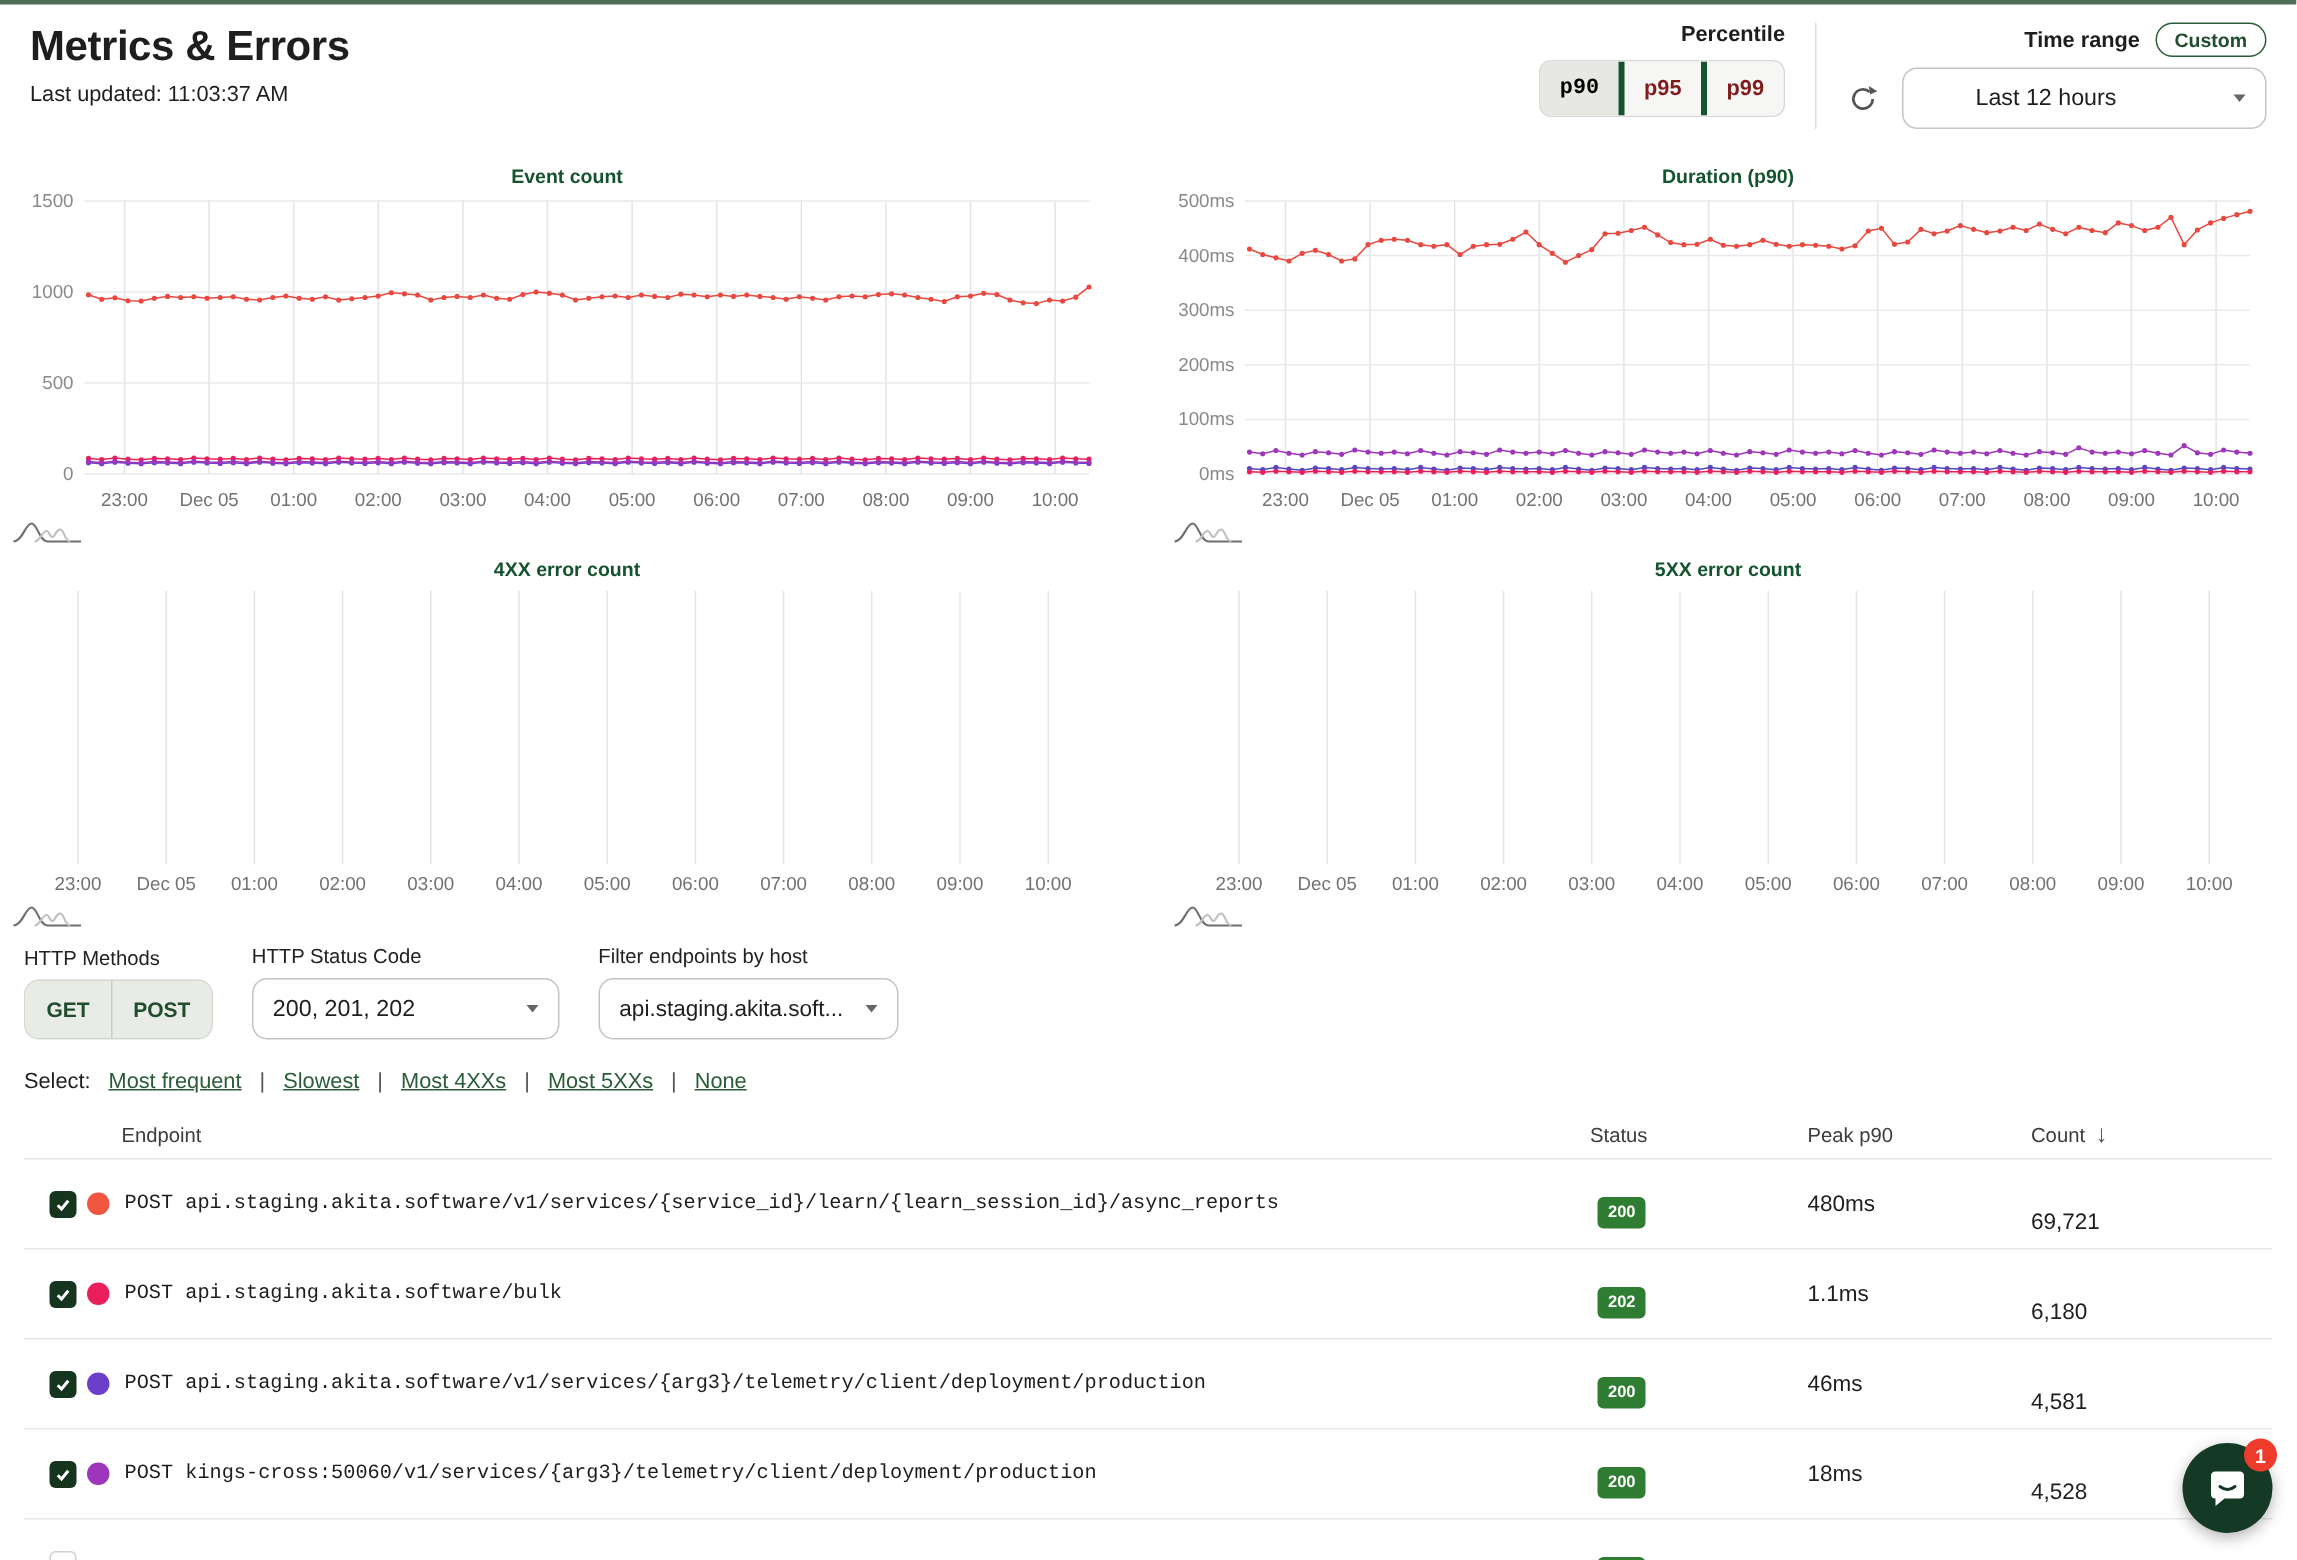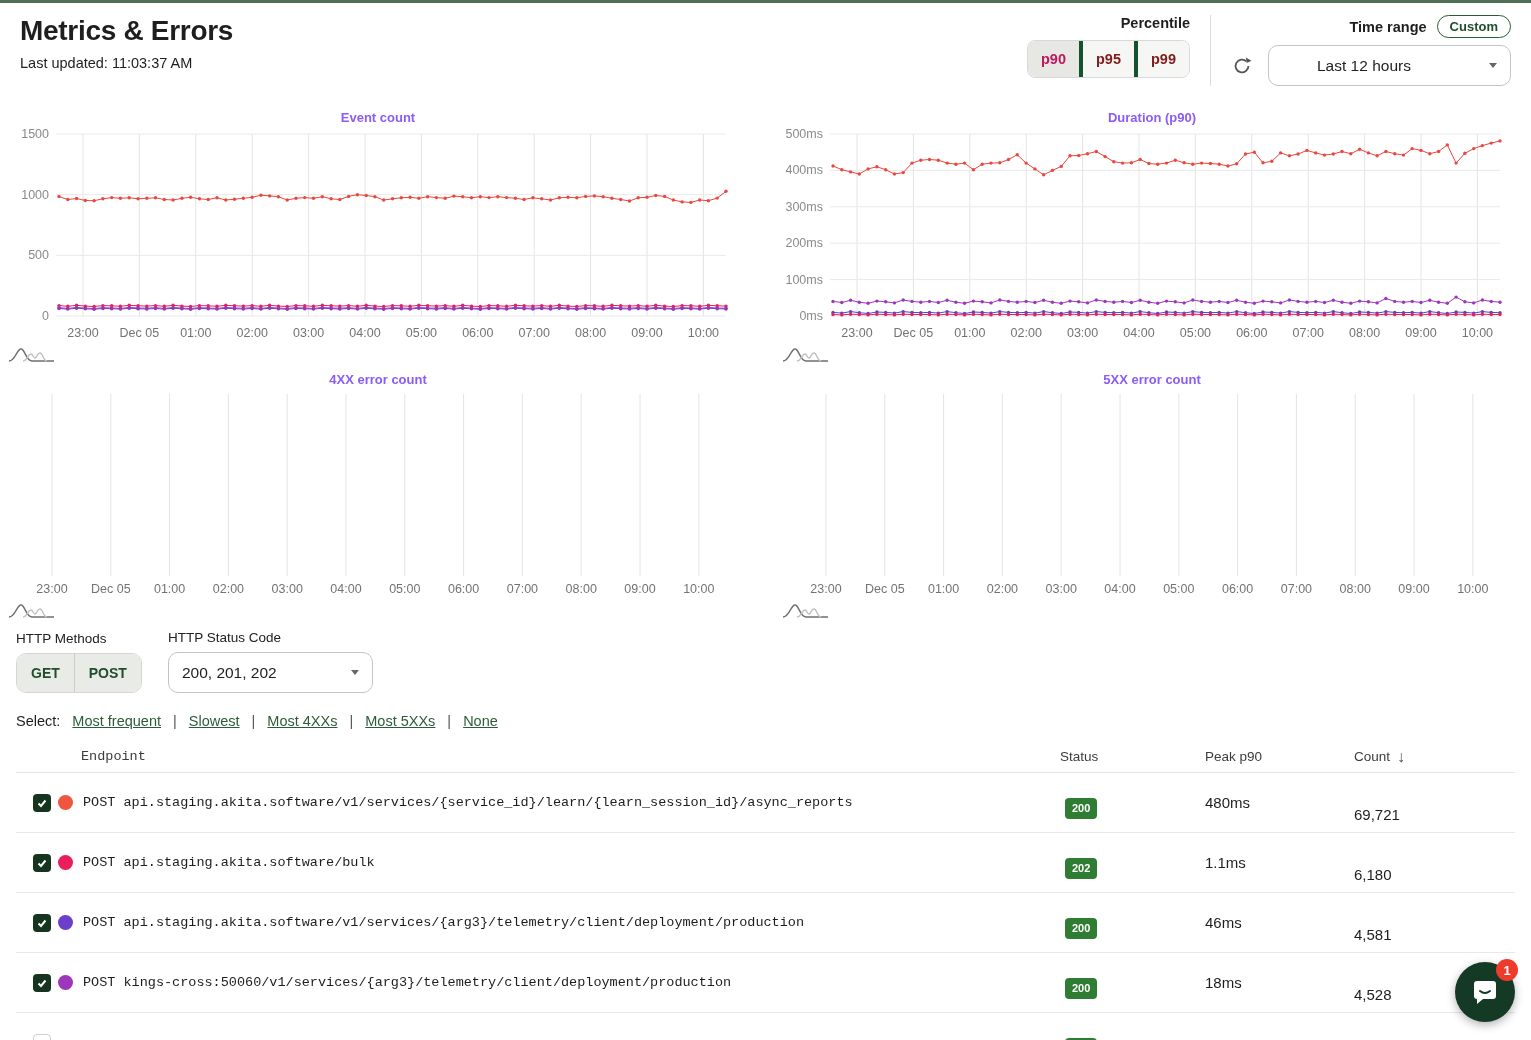--- a/index.html
+++ b/index.html
@@ -16,39 +16,39 @@
   .updated { font-size: 14.5px; margin-top: 8px; }
   .hdr-right { display: flex; gap: 20px; align-items: stretch; }
   .pct-block { display: flex; flex-direction: column; align-items: flex-end; }
   .ctl-label { font-size: 14.5px; font-weight: 700; }
   .seg { display: flex; border: 1px solid #d9d9d9; border-radius: 8px; overflow: hidden; margin-top: 9px; }
   .seg button {
     border: none; border-left: 4px solid #14532d; padding: 10px 13px;
     font: 700 14.5px "Liberation Sans", sans-serif; background: #f6f6f4; color: #7f1d1d; cursor: pointer;
   }
   .seg button:first-child { border-left: none; }
-  .seg button.sel { background: #e7e7e4; color: #be185d; }
+  .seg button.sel { background: #e7e7e4; color: #000000; font-family: Liberation Mono, monospace; }
   .vdiv { width: 1px; background: #ddd; }
   .tr-block { display: flex; flex-direction: column; align-items: flex-end; }
   .tr-label-row { display: flex; align-items: center; gap: 10px; }
   .badge-pill { border: 1.6px solid #2a5c38; color: #1f4d2e; border-radius: 999px; padding: 3px 12px; font-size: 13px; font-weight: 700; }
   .tr-controls { display: flex; align-items: center; gap: 15px; margin-top: 7px; }
   .icon-btn { background: none; border: none; padding: 0; cursor: pointer; line-height: 0; }
   .combo {
     display: flex; align-items: center; justify-content: space-between;
     border: 1px solid #c4c4c4; border-radius: 10px; height: 41px; padding: 0 13px;
     font-size: 15.5px; background: #fff; cursor: pointer;
   }
   .combo.time { width: 243px; padding-left: 48px; }
   .chev { width: 0; height: 0; border-left: 4.5px solid transparent; border-right: 4.5px solid transparent; border-top: 5.5px solid #666; }
 
   
   .charts { display: grid; grid-template-columns: 724px 724px; column-gap: 50px; row-gap: 30px; margin: 24px 0 0 16px; }
   .chart-panel { position: relative; }
-  .chart-title { text-align: center; font-size: 13px; font-weight: 700; height: 18px; color: #8b5cf6; }
+  .chart-title { text-align: center; font-size: 13px; font-weight: 700; height: 18px; color: #14532d; }
   svg.plot { display: block; overflow: visible; }
   .xlabels { position: relative; height: 16px; margin-top: 2px; }
   .xlabels span { position: absolute; transform: translateX(-50%); font-size: 12.5px; color: #737373; white-space: nowrap; }
   .chart-logo { position: absolute; left: -8px; bottom: -21px; }
 
   
   .filters { display: flex; margin: 32px 16px 0; gap: 26px; align-items: flex-end; }
   .f-label { font-size: 13.5px; margin-bottom: 7px; color: #222; }
   .search-wrap { flex: 1; }
   .search-box { position: relative; }
@@ -66,21 +66,21 @@
   .combo.status { width: 205px; } .combo.host { width: 200px; font-size: 15px; }
 
   
   .selrow { margin: 20px 16px 0; font-size: 14.5px; display: flex; align-items: center; gap: 12px; }
   .selrow a { color: #2a5c38; text-decoration: underline; cursor: pointer; }
   .selrow .sep { color: #555; }
 
   
   .tbl { margin: 12px 16px 0; }
   .thead { display: flex; align-items: center; height: 32px; border-bottom: 1px solid #e2e2e2; font-size: 13.5px; color: #3c3c3c; }
-  .col-endpoint { flex: 1; padding-left: 65px; font-family: Liberation Mono, monospace; }
+  .col-endpoint { flex: 1; padding-left: 65px; }
   .col-status { width: 145px; padding-left: 18px; }
   .col-peak { width: 150px; padding-left: 18px; }
   .col-count { width: 178px; padding-left: 17px; display: flex; gap: 7px; align-items: center; }
   .sort-arrow { font-size: 16px; color: #555; cursor: pointer; }
   .trow { display: flex; align-items: center; height: 60px; border-bottom: 1px solid #e8e8e8; }
   .cell-endpoint { flex: 1; display: flex; align-items: center; padding-left: 17px; min-width: 0; }
   .cb { width: 18px; height: 18px; border-radius: 4px; display: flex; align-items: center; justify-content: center; margin-right: 7px; flex: none; cursor: pointer; }
   .cb.on { background: #16351f; }
   .cb.off { background: #fff; border: 1px solid #cfcfcf; }
   .dot { width: 15px; height: 15px; border-radius: 50%; margin-right: 10px; flex: none; }
@@ -938,20 +938,27 @@
         <button>POST</button>
       </div>
   </div>
   <div>
     <div class="f-label">HTTP Status Code</div>
     <div class="combo status">
       <span>200, 201, 202</span>
       <span class="chev"></span>
     </div>
   </div>
+  <div>
+    <div class="f-label">Filter endpoints by host</div>
+    <div class="combo host">
+      <span>api.staging.akita.soft...</span>
+      <span class="chev"></span>
+    </div>
+  </div>
 </div>
 
 <div class="selrow">
   <span>Select:</span>
   <span id="sel-links" style="display:flex;align-items:center;gap:12px;">
       <a>Most frequent</a>
       <span class="sep">|</span>
       <a>Slowest</a>
       <span class="sep">|</span>
       <a>Most 4XXs</a>

